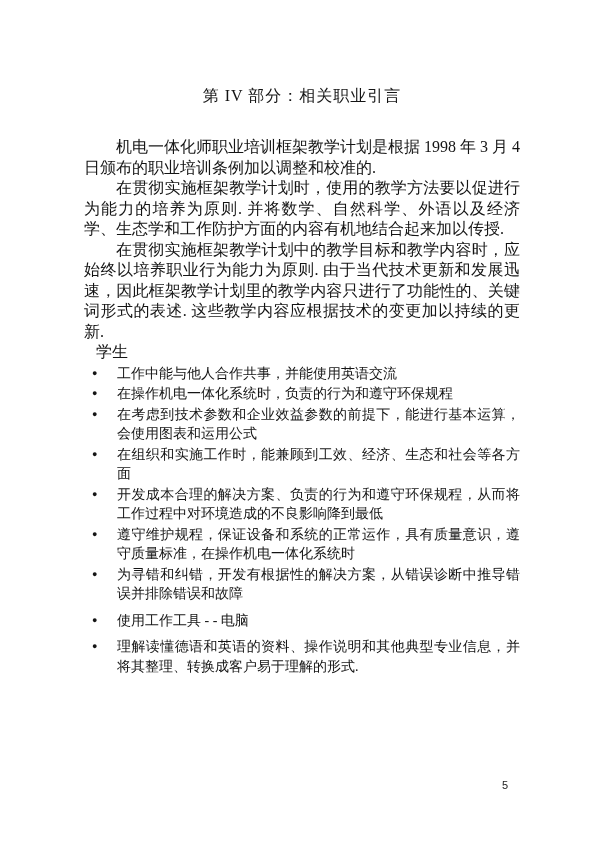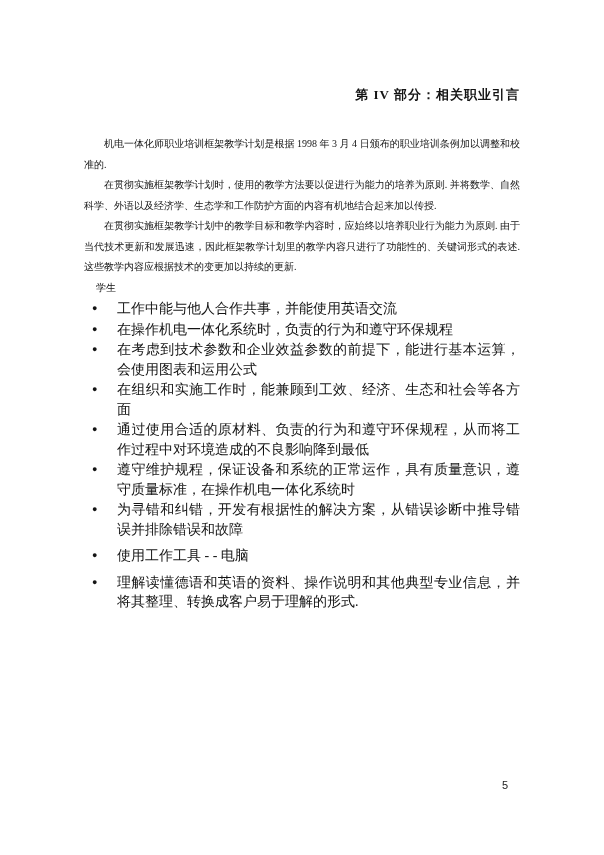--- a/index.html
+++ b/index.html
@@ -16,28 +16,28 @@
     color: #141414;
     overflow: hidden;
   }
   .content {
     position: absolute;
     top: 86px;
     left: 84px;
     width: 436px;
   }
   .doc-title {
-    font-size: 13px;
-    font-weight: bold;
-    text-align: right;
+    font-size: 16px;
+    font-weight: normal;
+    text-align: center;
     letter-spacing: 1px;
     margin: 0 0 30px 0;
   }
   .para {
-    font-size: 10px;
+    font-size: 16px;
     line-height: 20.5px;
     margin: 0;
     text-align: justify;
     text-indent: 2em;
   }
   .para.no-indent {
     text-indent: 0;
     margin-left: 12px;
   }
   ul.bullets {
@@ -99,21 +99,21 @@
       <li class="bullet">
         <span class="marker">●</span>
         <span class="btext">在考虑到技术参数和企业效益参数的前提下，能进行基本运算，会使用图表和运用公式</span>
       </li>
       <li class="bullet">
         <span class="marker">●</span>
         <span class="btext">在组织和实施工作时，能兼顾到工效、经济、生态和社会等各方面</span>
       </li>
       <li class="bullet">
         <span class="marker">●</span>
-        <span class="btext">通过使用合适的原材料、负责的行为和遵守环保规程，从而将工作过程中对环境造成的不良影响降到最低</span>
+        <span class="btext">开发成本合理的解决方案、负责的行为和遵守环保规程，从而将工作过程中对环境造成的不良影响降到最低</span>
       </li>
       <li class="bullet">
         <span class="marker">●</span>
         <span class="btext">遵守维护规程，保证设备和系统的正常运作，具有质量意识，遵守质量标准，在操作机电一体化系统时</span>
       </li>
       <li class="bullet">
         <span class="marker">●</span>
         <span class="btext">为寻错和纠错，开发有根据性的解决方案，从错误诊断中推导错误并排除错误和故障</span>
       </li>
       <li class="bullet gap">

